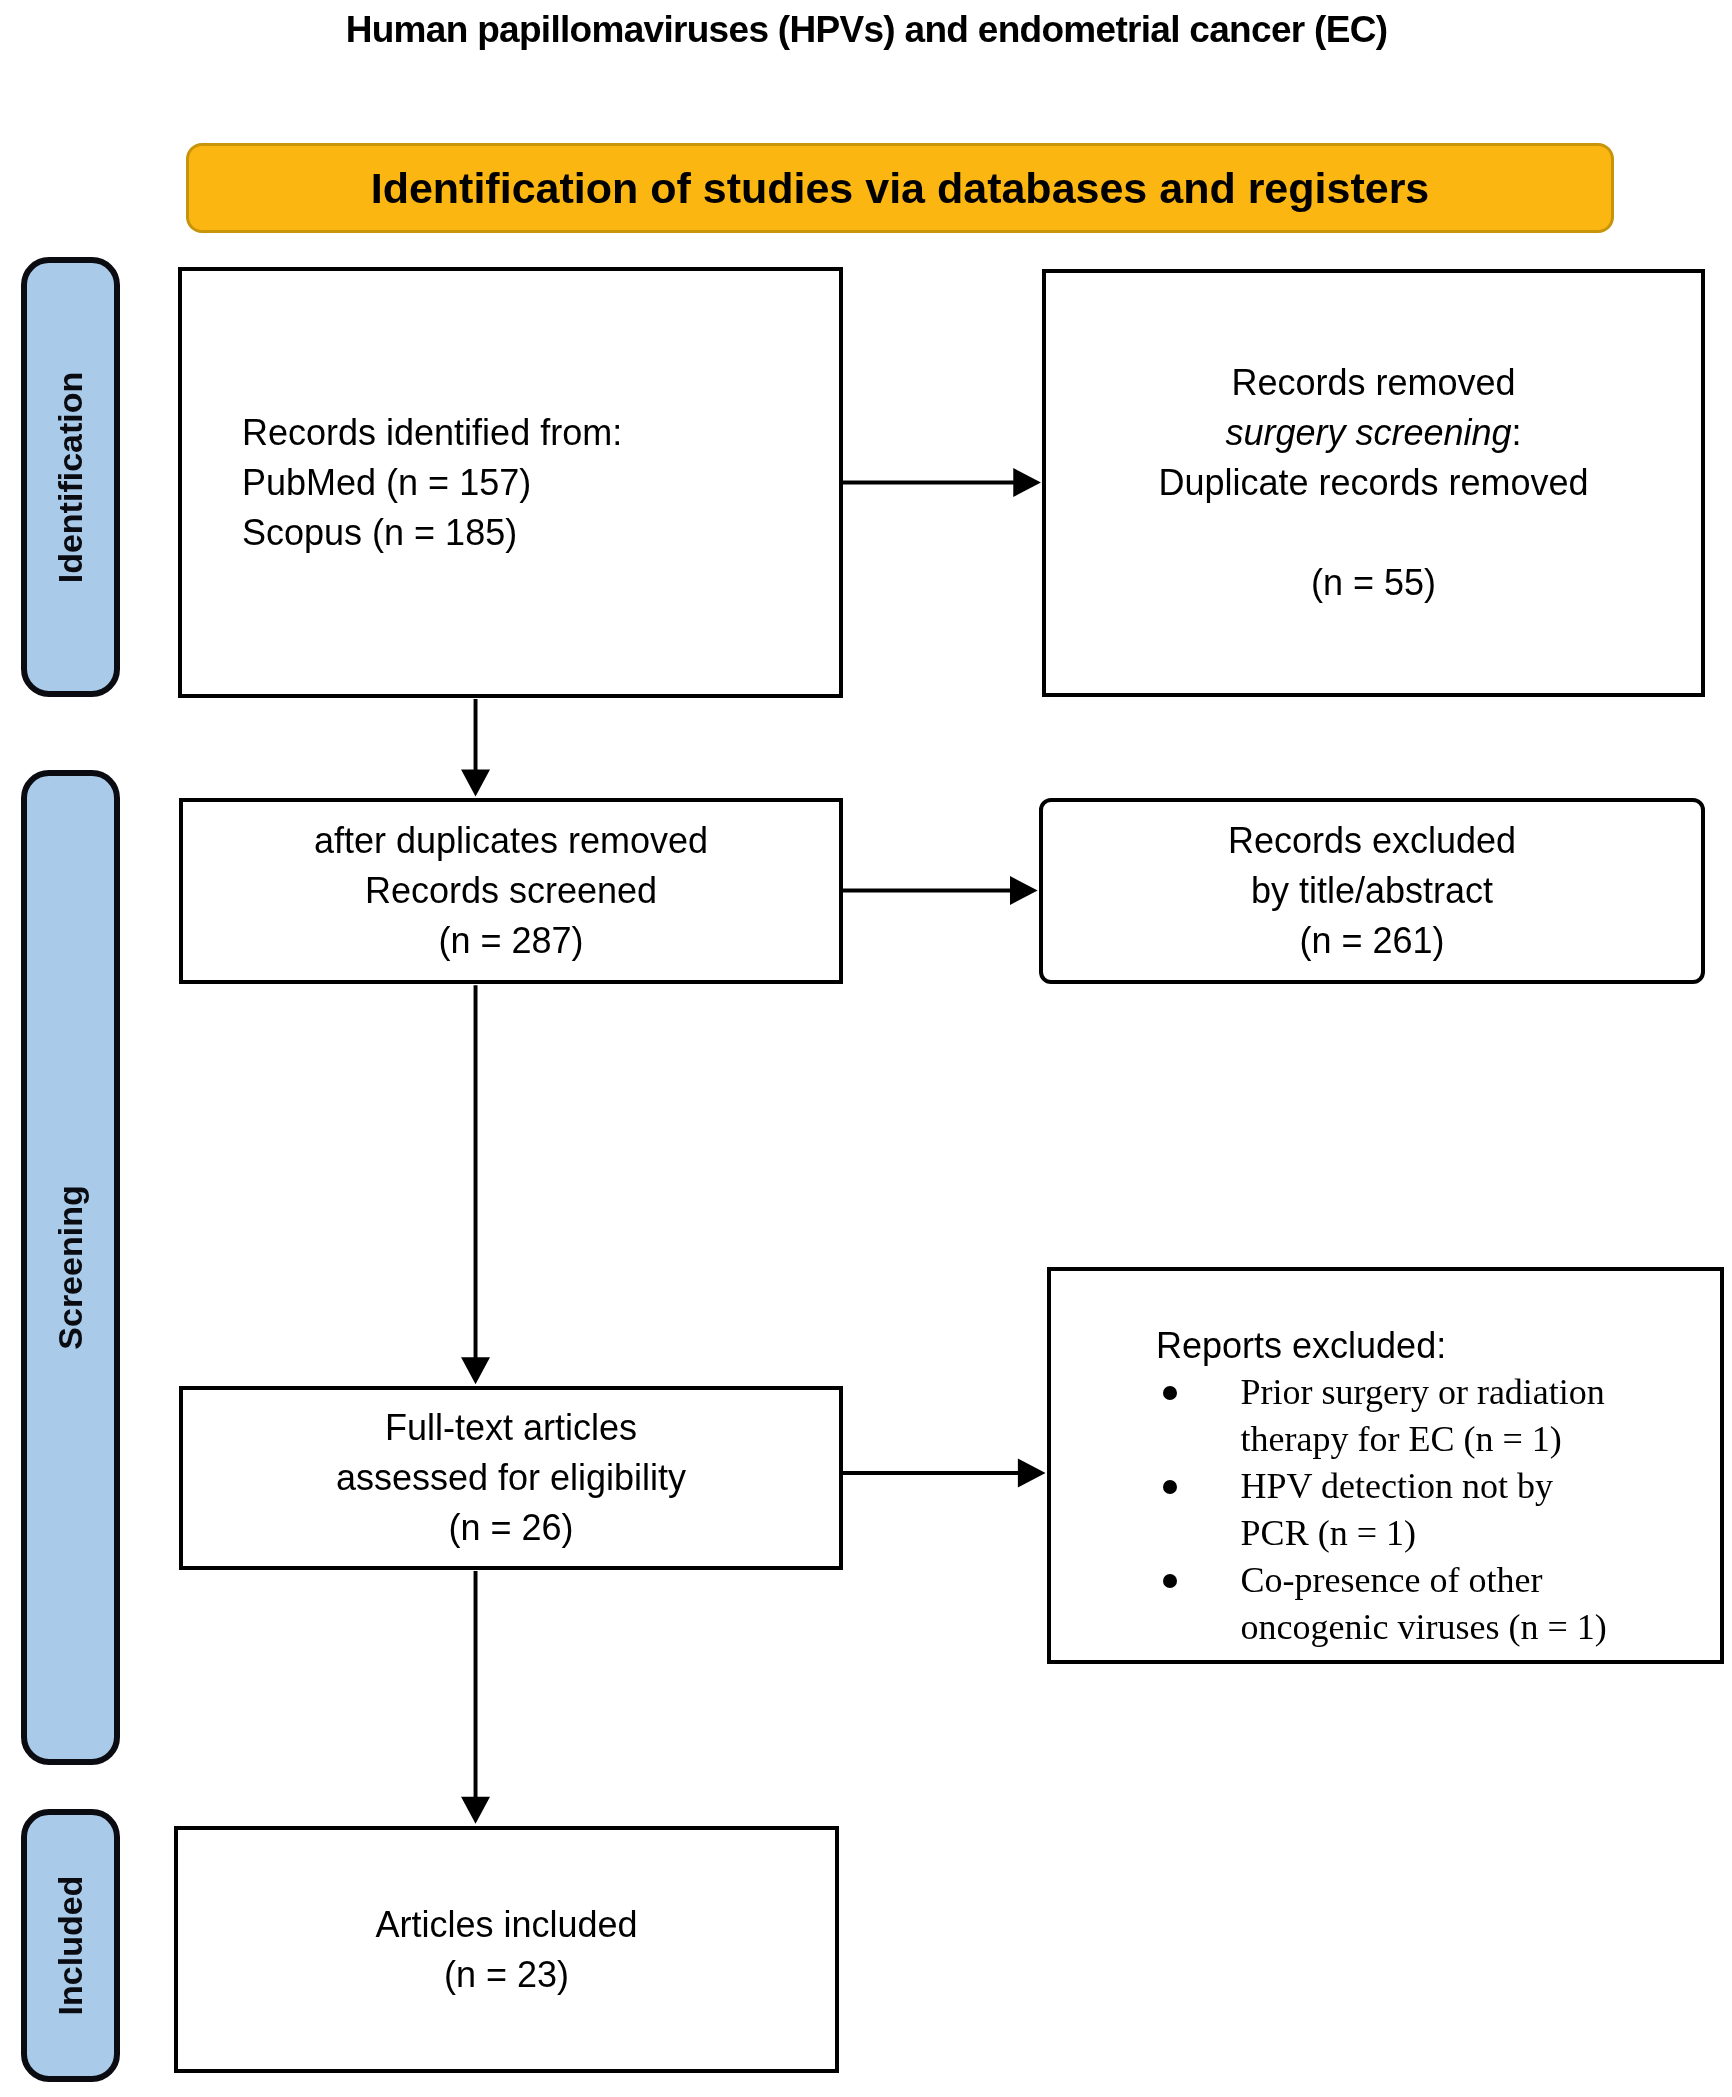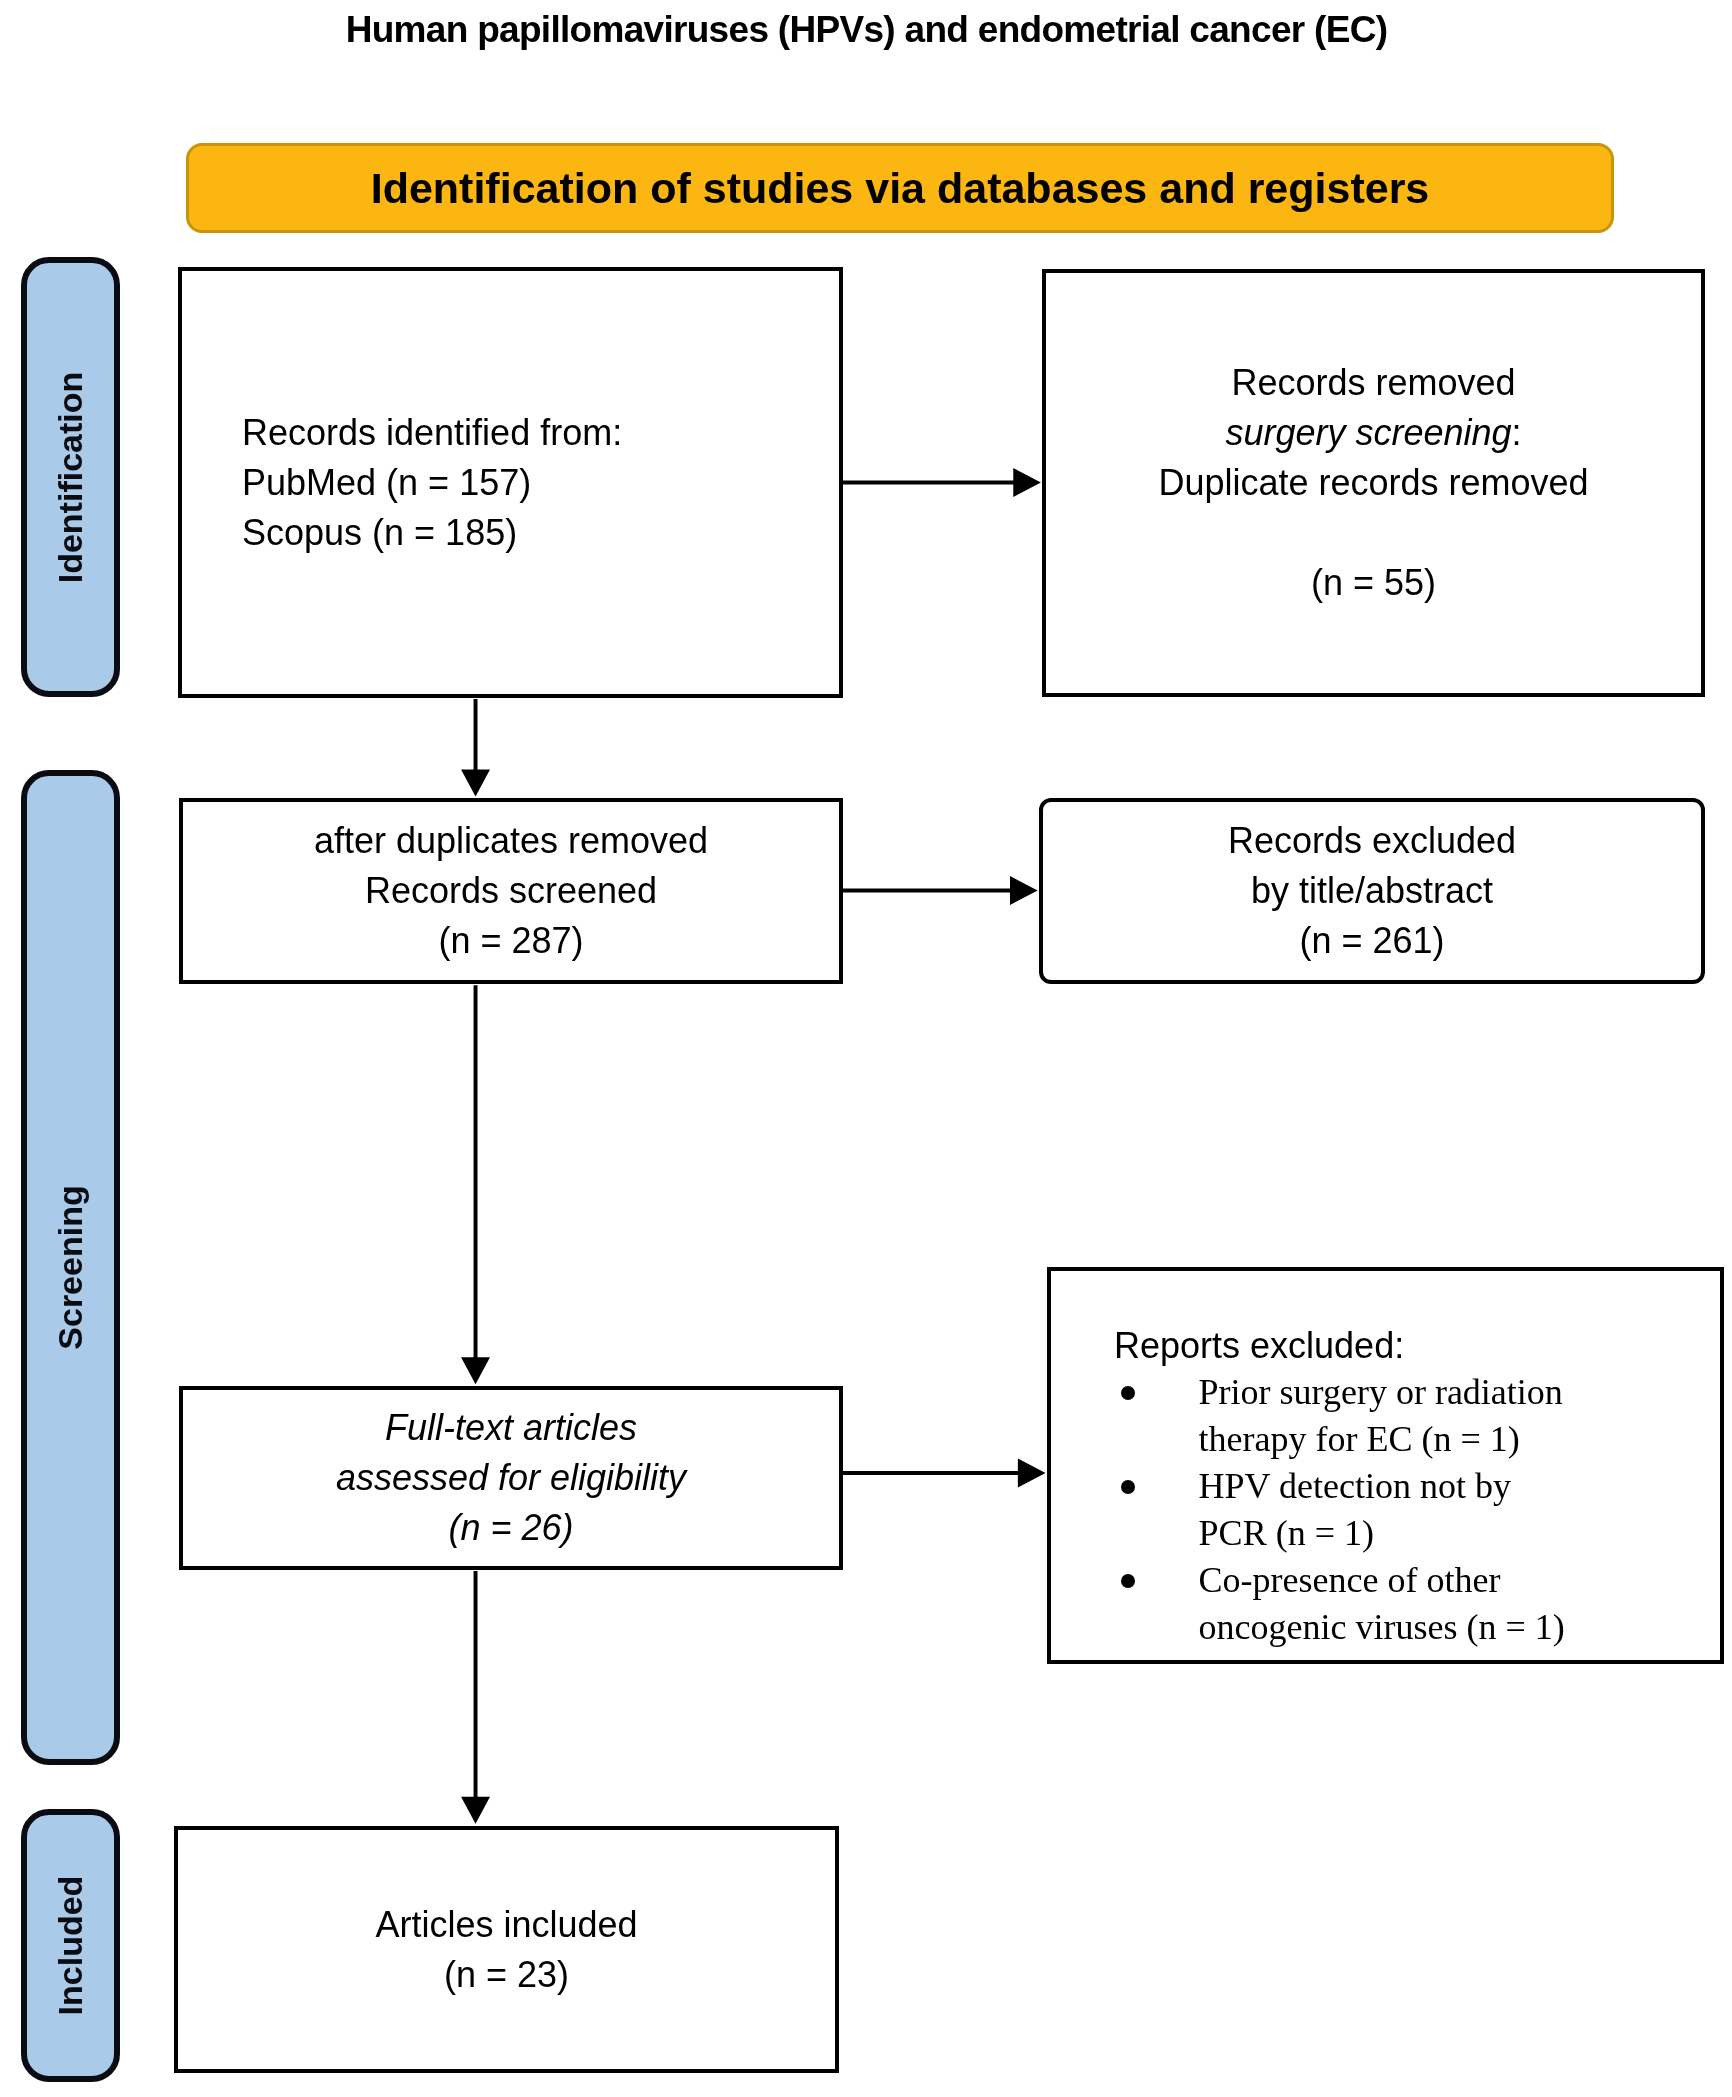--- a/index.html
+++ b/index.html
@@ -27,25 +27,25 @@
         box-sizing:border-box;font-size:36px;}
   .vcenter{display:flex;flex-direction:column;justify-content:center;}
   .tcenter{align-items:center;text-align:left;}
   .line{line-height:50px;white-space:nowrap;}
   .spacer{height:50px;}
 
   .box-identified{left:178px;top:267px;width:665px;height:431px;padding-left:60px;}
   .box-removed{left:1042px;top:269px;width:663px;height:428px;}
   .box-screened{left:179px;top:798px;width:664px;height:186px;}
   .box-excluded{left:1039px;top:798px;width:666px;height:186px;border-radius:12px;}
-  .box-fulltext{left:179px;top:1386px;width:664px;height:184px;font-style:italic;}
+  .box-fulltext{left:179px;top:1386px;width:664px;height:184px;}
   .box-included{left:174px;top:1826px;width:665px;height:247px;}
 
   .box-reports{left:1047px;top:1267px;width:677px;height:397px;
-               padding:51px 20px 0 63px;display:block;}
+               padding:51px 20px 0 105px;display:block;}
   .box-reports .line{line-height:47px;}
   .bullet-row{display:flex;align-items:flex-start;}
   .bullet-dot{flex:0 0 auto;width:14px;height:14px;border-radius:50%;
               background:#000;margin:17px 0 0 6.6px;}
   .bullet-text{margin-left:64px;font-family:Liberation Serif, serif;}
 
   .italic{font-style:italic;}
 
   svg.arrows{position:absolute;left:0;top:0;width:1733px;height:2097px;}
   svg.arrows line{stroke:#000;stroke-width:6;}

